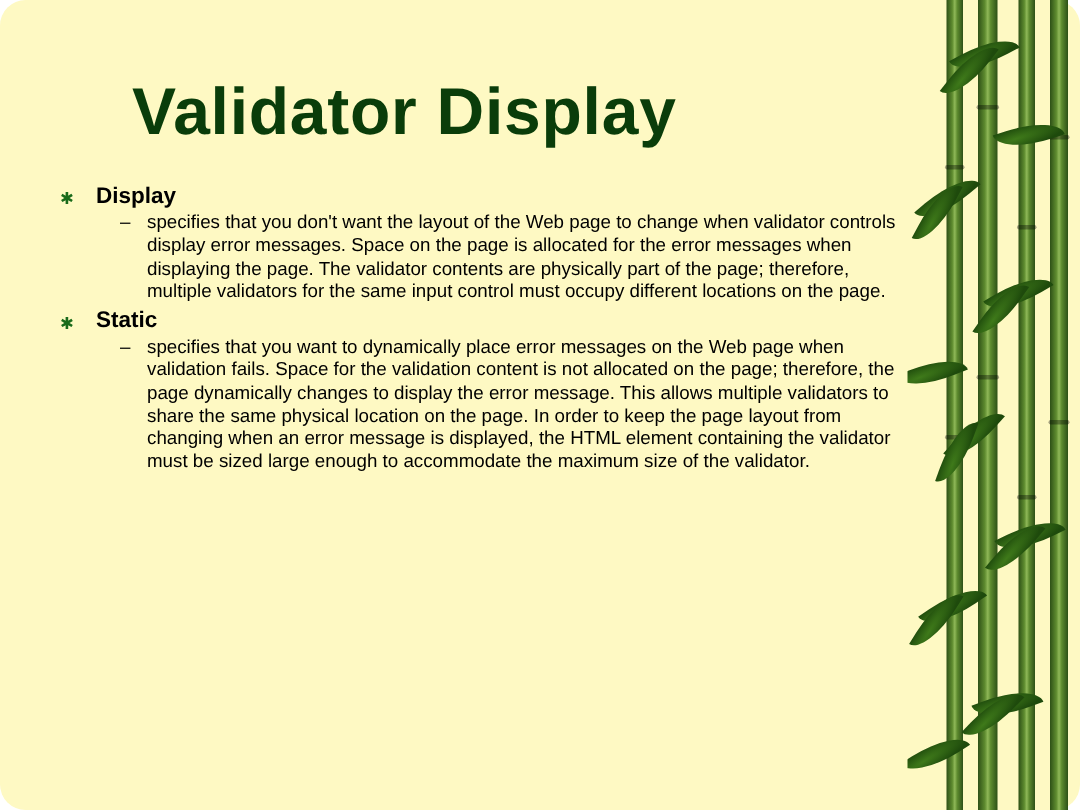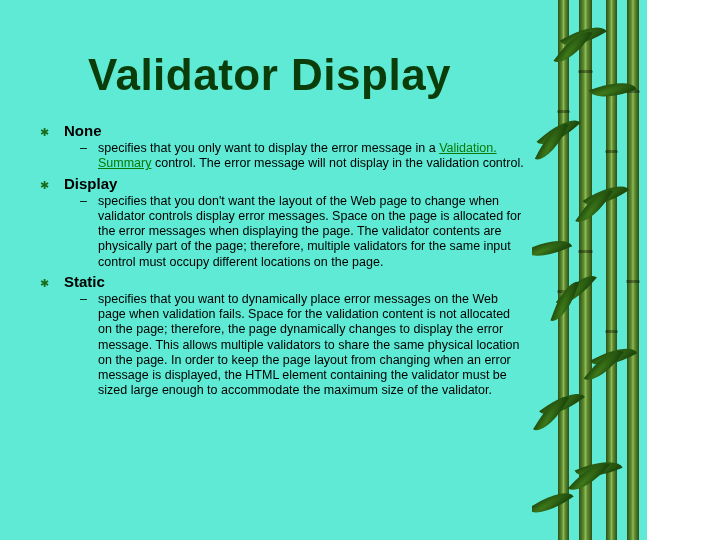--- a/index.html
+++ b/index.html
@@ -1,21 +1,22 @@
 <!DOCTYPE html>
 <html><head>
 <meta charset="utf-8">
 <style>
   * { margin: 0; padding: 0; box-sizing: border-box; }
   html, body { width: 720px; height: 540px; overflow: hidden; background: #fff; font-family: Arial, sans-serif; }
   .slide {
-    width: 647px;
+    width: 720px;
     height: 540px;
     position: relative;
-    background: #5eead4;
+    background: #fef9c3;
+    border-radius: 17px;
   }
   .bamboo {
     position: absolute;
     right: 0;
     top: 0;
     width: 115px;
     height: 540px;
     overflow: hidden;
   }
   .stalk {
@@ -116,26 +117,20 @@
     <div class="leaf" style="right:24px; top:470px; transform:rotate(-20deg)"></div>
     <div class="leaf" style="right:28px; top:486px; transform:rotate(-46deg)"></div>
     <div class="leaf" style="right:70px; top:508px; transform:rotate(-32deg)"></div>
   </div>
 
   <div class="content">
     <div class="title">Validator Display</div>
 
     <ul class="top">
       <li>
-        <div class="heading">None</div>
-        <ul class="sub">
-          <li><span>specifies that you only want to display the error message in a </span><a href="#" class="link">Validation. Summary</a><span> control. The error message will not display in the validation control.</span></li>
-        </ul>
-      </li>
-      <li>
         <div class="heading">Display</div>
         <ul class="sub">
           <li>specifies that you don't want the layout of the Web page to change when validator controls display error messages. Space on the page is allocated for the error messages when displaying the page. The validator contents are physically part of the page; therefore, multiple validators for the same input control must occupy different locations on the page.</li>
         </ul>
       </li>
       <li>
         <div class="heading">Static</div>
         <ul class="sub">
           <li>specifies that you want to dynamically place error messages on the Web page when validation fails. Space for the validation content is not allocated on the page; therefore, the page dynamically changes to display the error message. This allows multiple validators to share the same physical location on the page. In order to keep the page layout from changing when an error message is displayed, the HTML element containing the validator must be sized large enough to accommodate the maximum size of the validator.</li>
         </ul>

